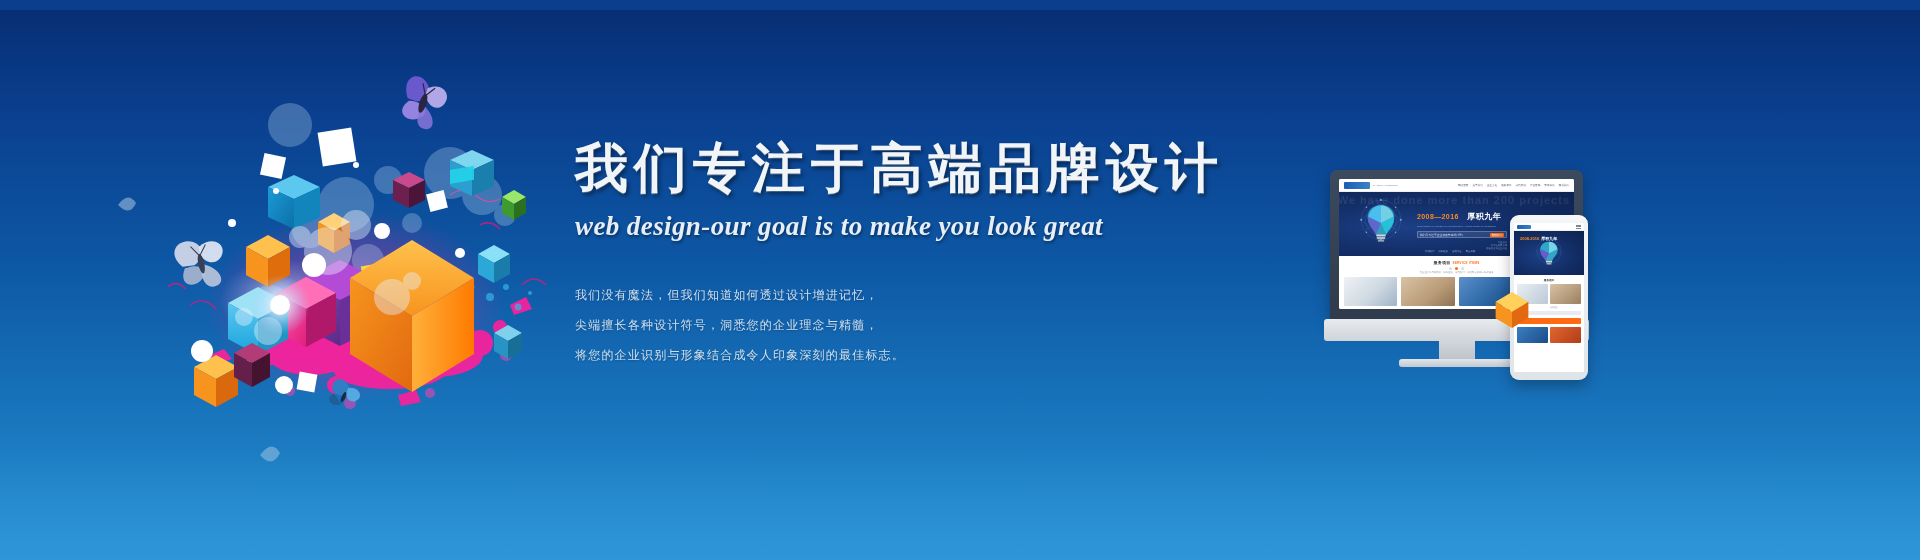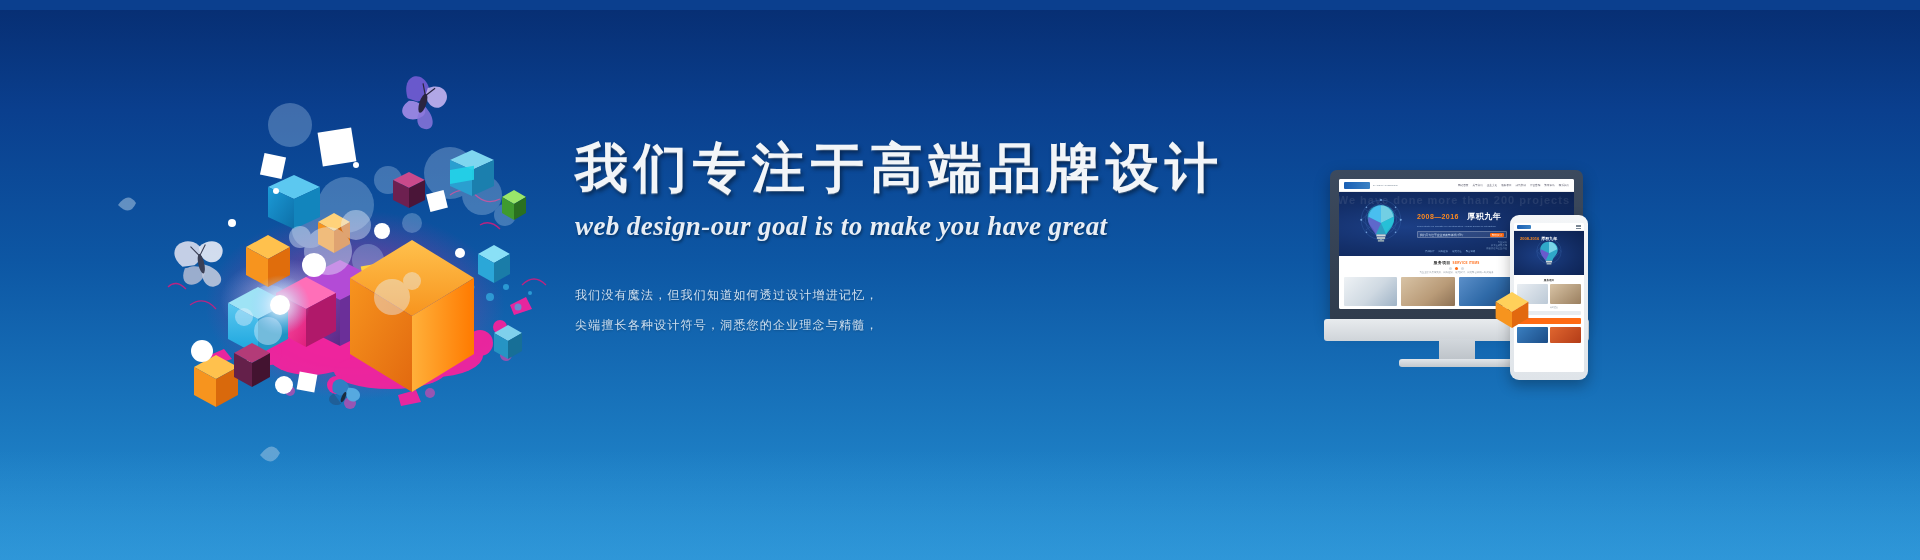--- a/index.html
+++ b/index.html
@@ -423,24 +423,25 @@
         <ellipse cx="19" cy="13" rx="3" ry="9" fill="#1a2b3d"></ellipse>
       </g>
 
       <path d="M-32 150 q10 -14 18 -2 q-6 14 -18 2z" fill="#aac7e2" opacity=".55"></path>
       <path d="M110 400 q12 -16 20 -2 q-8 16 -20 2z" fill="#b9d2e8" opacity=".45"></path>
     </svg>
   </div>
 
   <div class="copy">
     <div class="headline">我们专注于高端品牌设计</div>
-    <div class="subhead">web design-our goal is to make you have great</div>
+    <div class="subhead">web design-our goal is to make you look great</div>
     <div class="desc">
       <p>我们没有魔法，但我们知道如何透过设计增进记忆，</p>
       <p>尖端擅长各种设计符号，洞悉您的企业理念与精髓，</p>
+      <p>将您的企业识别与形象结合成令人印象深刻的最佳标志。</p>
     </div>
   </div>
 
   <div class="devices">
 
     <div class="monitor">
       <div class="bezel">
         <div class="screen">
           <div class="site">
 

